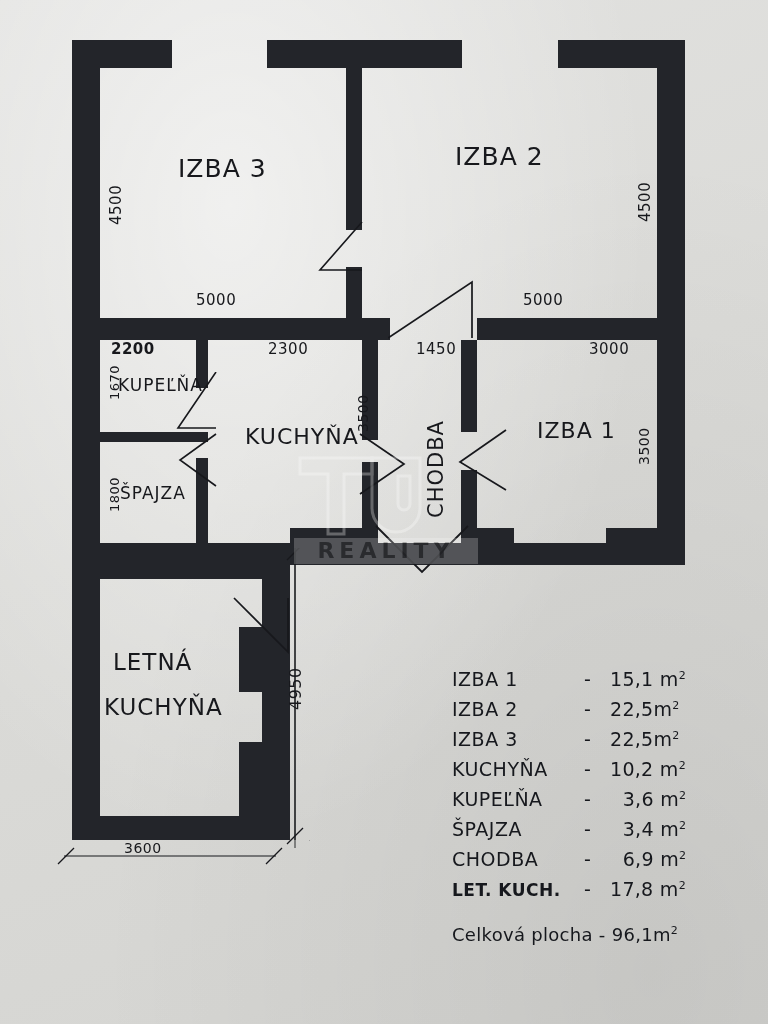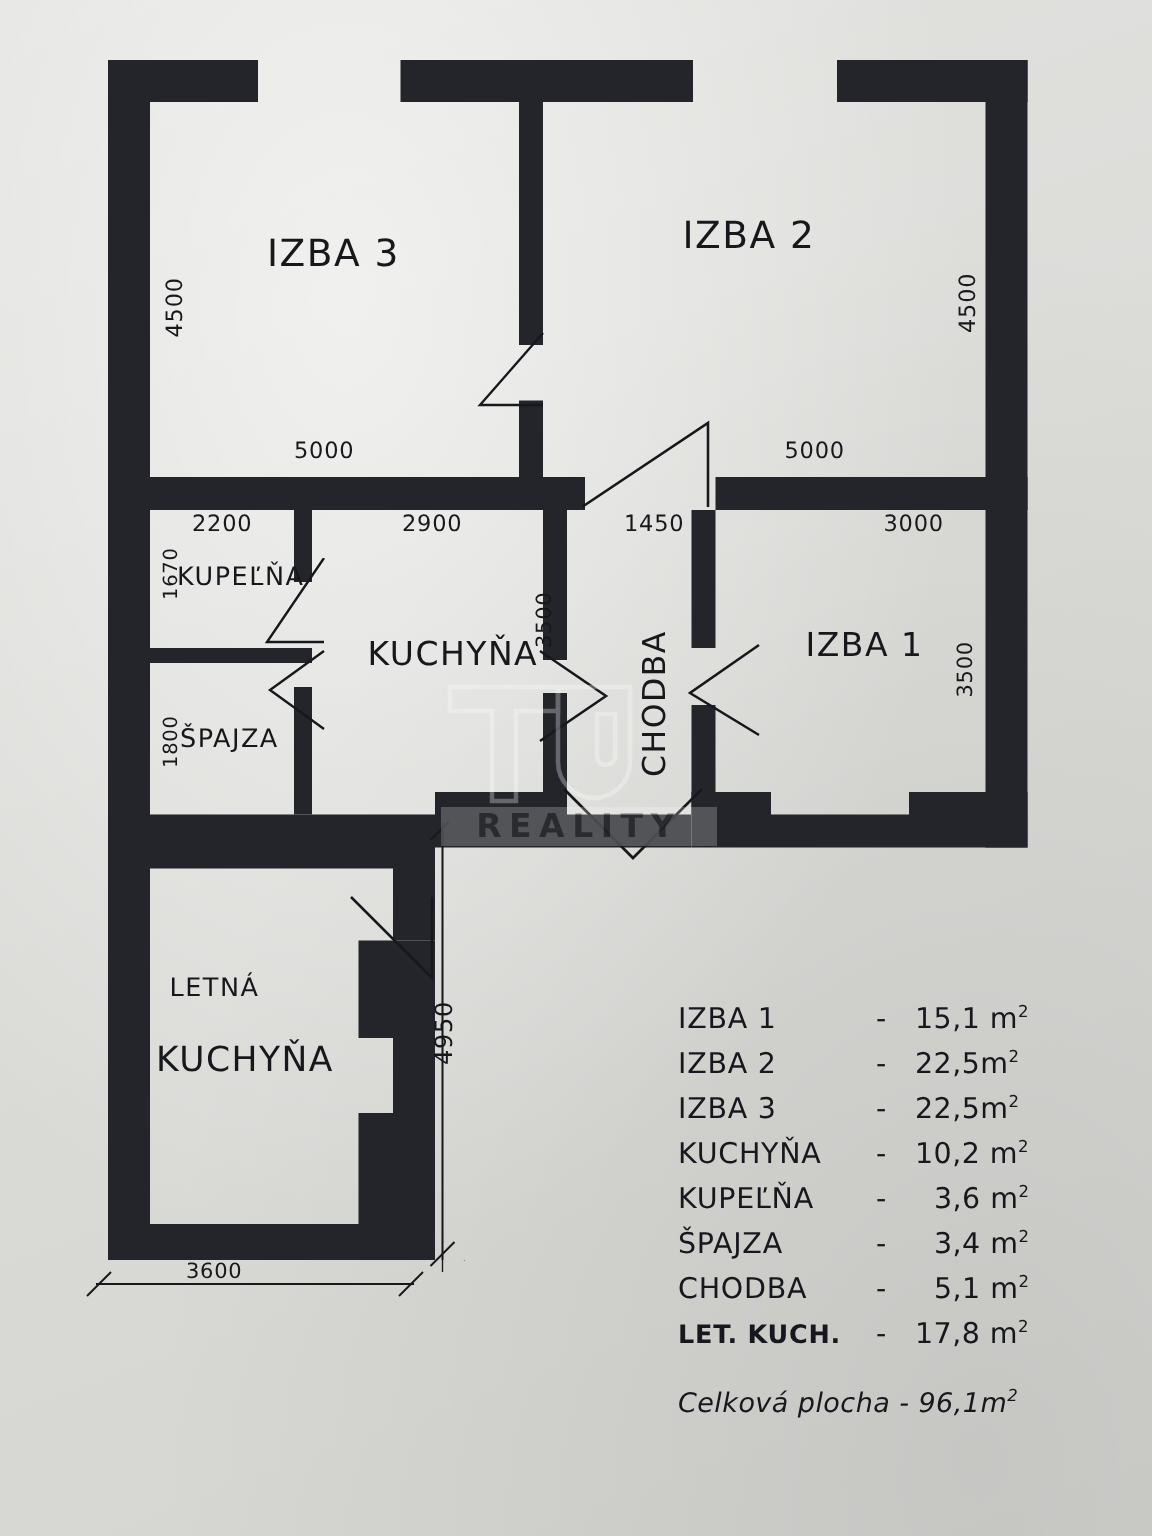--- a/index.html
+++ b/index.html
@@ -82,21 +82,20 @@
   }
   .legend-val {
     font-size: 19px;
     letter-spacing: 0.3px;
   }
   .legend-total {
     margin-top: 16px;
     font-size: 18px;
     letter-spacing: 0.3px;
     white-space: nowrap;
-    font-style: italic;
   }
   .sup {
     font-size: 11px;
     vertical-align: super;
   }
   #watermark {
     position: absolute;
     left: 286px;
     top: 430px;
     width: 200px;
@@ -228,38 +227,38 @@
     <div class="room-label" style="left:537px; top:418px; font-size:22px;">IZBA 1</div>
 
     <div class="room-label" style="left:245px; top:424px; font-size:22px;">KUCHYŇA</div>
 
     <div class="room-label" style="left:118px; top:375px; font-size:17px;">KUPEĽŇA</div>
 
     <div class="room-label" style="left:120px; top:483px; font-size:17px;">ŠPAJZA</div>
 
     <div class="room-label rot-label" style="left:424px; top:518px; font-size:21px;">CHODBA</div>
 
-    <div class="room-label" style="left:113px; top:649px; font-size:17px;">LETNÁ</div>
+    <div class="room-label" style="left:113px; top:649px; font-size:23px;">LETNÁ</div>
     <div class="room-label" style="left:104px; top:694px; font-size:23px;">KUCHYŇA</div>
 
     <div class="dim dim-v" style="left:107px; top:225px;">4500</div>
 
     <div class="dim" style="left:196px; top:291px;">5000</div>
 
     <div class="dim dim-v" style="left:636px; top:222px;">4500</div>
 
     <div class="dim" style="left:523px; top:291px;">5000</div>
 
-    <div class="dim" style="left:128px; top:340px;">2200</div>
+    <div class="dim" style="left:111px; top:340px;font-weight:bold;">2200</div>
 
     <div class="dim dim-v" style="left:107px; top:400px; font-size:13px;">1670</div>
 
     <div class="dim dim-v" style="left:107px; top:512px; font-size:13px;">1800</div>
 
-    <div class="dim" style="left:268px; top:340px;">2900</div>
+    <div class="dim" style="left:268px; top:340px;">2300</div>
 
     <div class="dim dim-v" style="left:355px; top:432px; font-size:14px;">3500</div>
 
     <div class="dim" style="left:416px; top:340px;">1450</div>
 
     <div class="dim" style="left:541px; top:340px;margin-left:48px;">3000</div>
 
     <div class="dim dim-v" style="left:636px; top:465px; font-size:14px;">3500</div>
 
     <div class="dim dim-v" style="left:286px; top:710px; font-size:16px;">4950</div>
@@ -314,21 +313,21 @@
 
     <div class="legend-row">
       <span class="legend-name">ŠPAJZA</span>
       <span class="legend-dash">-</span>
       <span class="legend-val">&nbsp;&nbsp;<span>3,4</span>&nbsp;<span>m</span><span class="sup">2</span></span>
     </div>
 
     <div class="legend-row">
       <span class="legend-name">CHODBA</span>
       <span class="legend-dash">-</span>
-      <span class="legend-val">&nbsp;&nbsp;<span>5,1</span>&nbsp;<span>m</span><span class="sup">2</span></span>
+      <span class="legend-val">&nbsp;&nbsp;<span>6,9</span>&nbsp;<span>m</span><span class="sup">2</span></span>
     </div>
 
     <div class="legend-row">
       <span class="legend-name" style="font-size:17px;font-weight:bold;">LET. KUCH.</span>
       <span class="legend-dash">-</span>
       <span class="legend-val"><span>17,8</span>&nbsp;<span>m</span><span class="sup">2</span></span>
     </div>
 
     <div class="legend-total">
       <span>Celková plocha</span>

